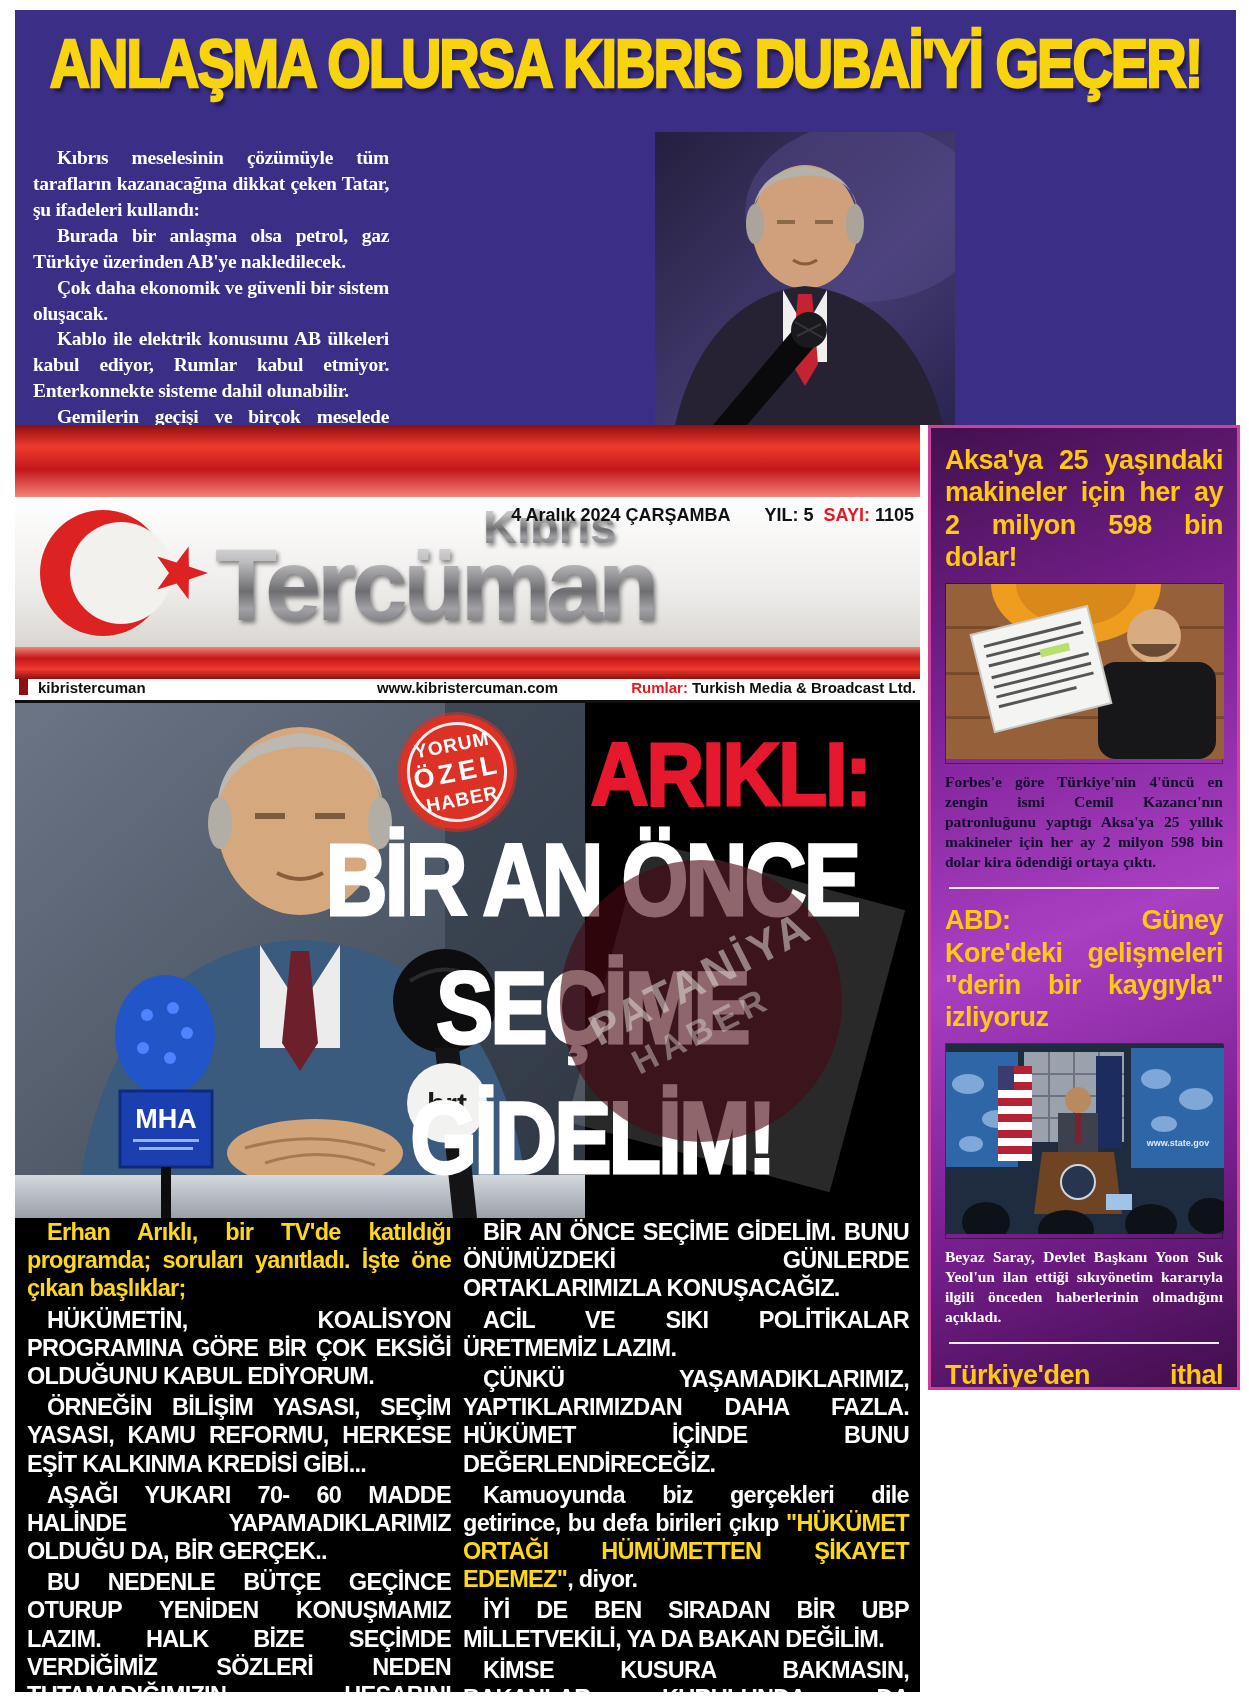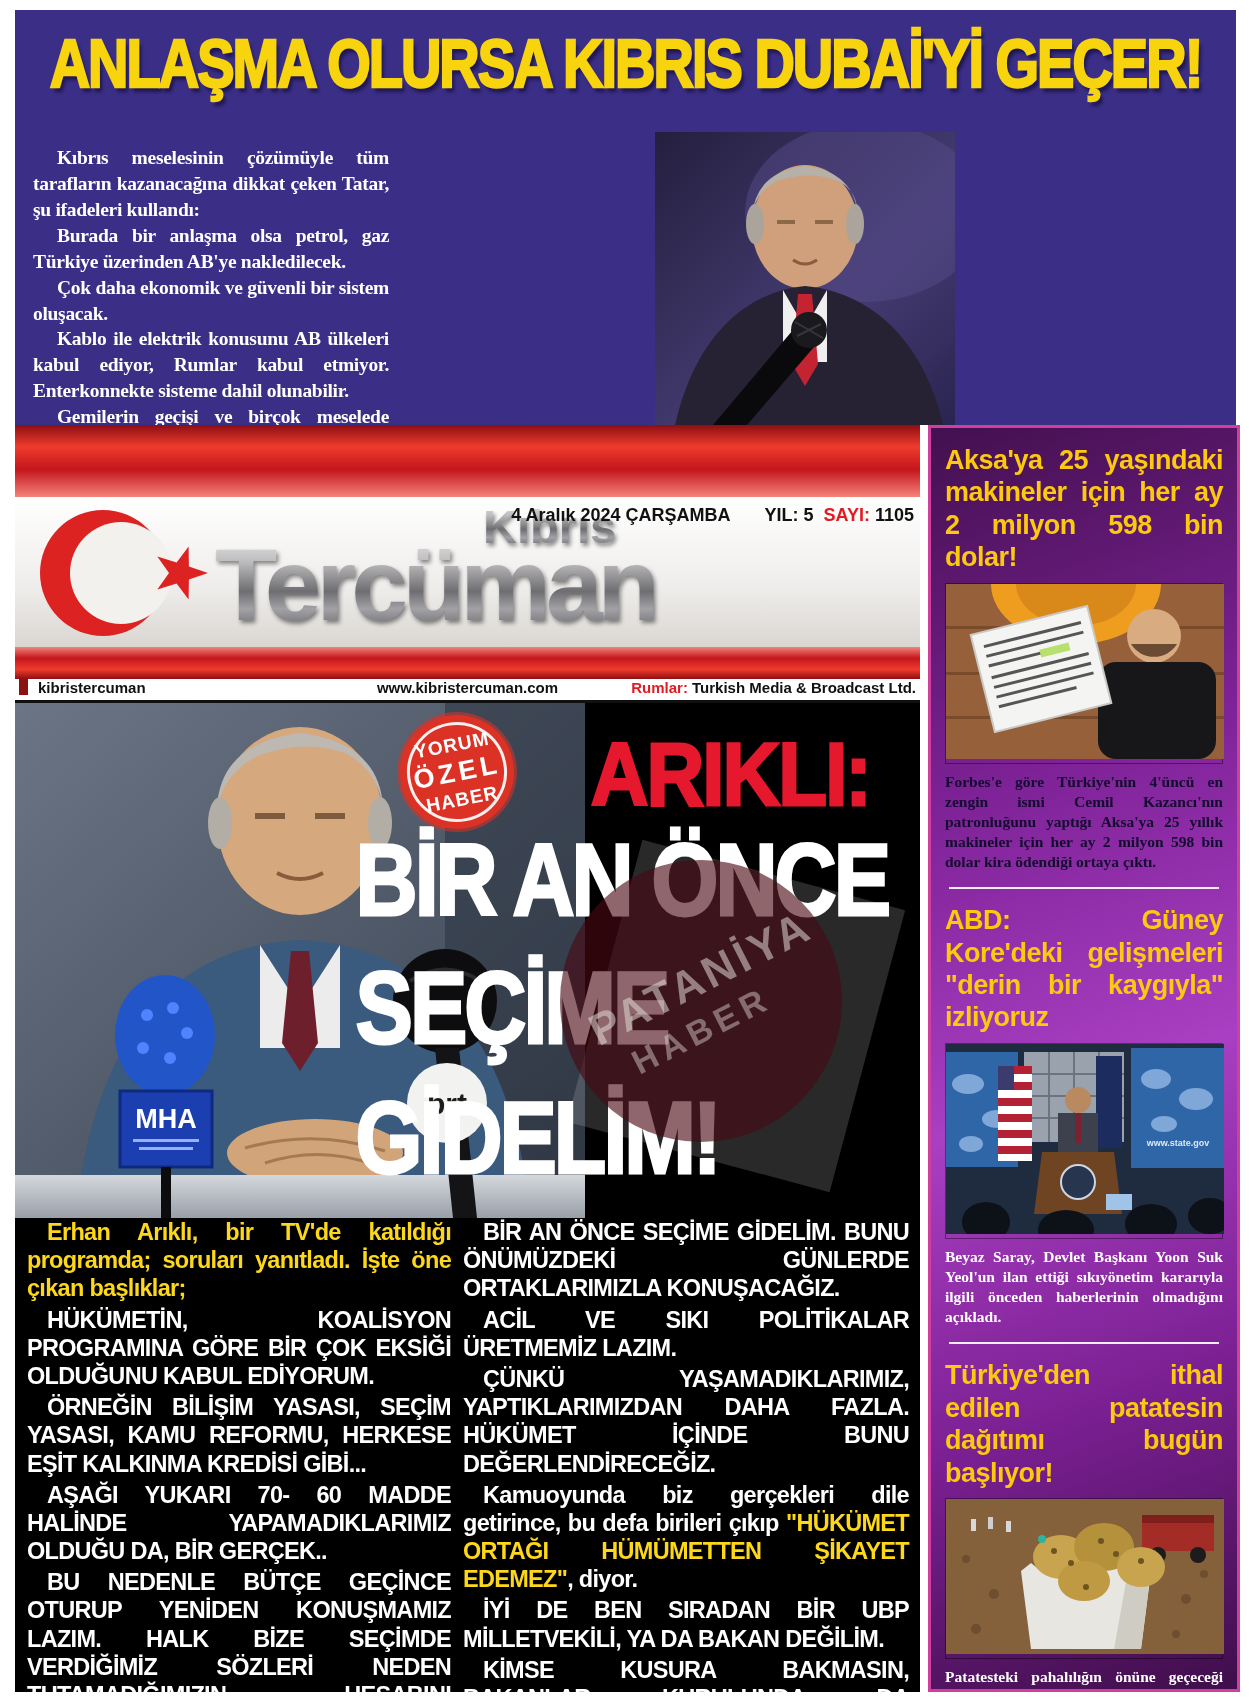--- a/index.html
+++ b/index.html
@@ -61,21 +61,21 @@
     display: flex; flex-direction: column; align-items: center; justify-content: center;
     color: #fff; font-weight: 700; box-shadow: 0 0 0 3px rgba(220,50,38,.55); }
   .stamp::before { content: ""; position: absolute; inset: 7px;
     border: 3px solid rgba(255,255,255,.92); border-radius: 50%; }
   .stamp .s1 { font-size: 19px; letter-spacing: 1px; }
   .stamp .s2 { font-size: 27px; letter-spacing: 4px; margin: 1px 0; }
   .stamp .s3 { font-size: 19px; letter-spacing: 1px; }
   .kicker { position: absolute; right: 50px; top: 20px; font-size: 80px; font-weight: 700;
     color: #e6182d; -webkit-text-stroke: 2.5px #e6182d; letter-spacing: -2px;
     transform: scaleY(1.12); transform-origin: top right; z-index: 3; }
-  .big-head { position: absolute; right: 32px; top: 126px; text-align: left; z-index: 3; }
+  .big-head { position: absolute; right: 62px; top: 126px; text-align: center; z-index: 3; }
   .big-head .line { font-size: 86px; font-weight: 700; color: #fff;
     -webkit-text-stroke: 2.5px #fff; letter-spacing: -3px; line-height: 1.0;
     transform: scaleY(1.18); transform-origin: top right; }
   .big-head .l2 { margin-top: 42px; }
   .big-head .l3 { margin-top: 44px; }
   .wm-band { position: absolute; left: 585px; top: 167px; width: 272px; height: 292px;
     background: rgba(188,188,193,.22); transform: rotate(15deg); z-index: 2; }
   .wm-circle { position: absolute; left: 545px; top: 157px; width: 282px; height: 282px;
     border-radius: 50%; background: rgba(72,8,18,.62); z-index: 5;
     display: flex; flex-direction: column; align-items: center; justify-content: center; }
@@ -85,21 +85,21 @@
     color: rgba(222,216,210,.45); letter-spacing: 6px; margin-top: 8px; }
   .ma-col { position: absolute; top: 515px; font-size: 23.5px; font-weight: 700;
     line-height: 1.2; letter-spacing: -0.7px; color: #fff; text-align: justify; z-index: 3; }
   .ma-col .para { text-indent: 20px; margin-bottom: 3px; }
   .ma-left { left: 12px; width: 424px; }
   .ma-right { left: 448px; width: 446px; }
   .yellow { color: #fdd71a; }
   .white { color: #ffffff; }
 
   
-  .sidebar { position: absolute; left: 928px; top: 425px; width: 312px; height: 1267px;
+  .sidebar { position: absolute; left: 928px; top: 425px; width: 312px; height: 965px;
     background: linear-gradient(160deg, #43104f 0%, #7e2297 28%, #a93fc2 52%, #7a1f92 76%, #3f0e4a 100%);
     border: 3px solid #ce3f9e; padding: 16px 14px 10px; overflow: hidden; }
   .sb-headline { font-size: 27px; font-weight: 700; color: #fcc90f; line-height: 1.2;
     letter-spacing: -0.5px; text-align: justify; }
   .sb-photo { width: 100%; margin: 9px 0 8px; border: 1px solid rgba(0,0,0,.4); font-weight: bold; }
   .sb-caption { font-family: "Liberation Serif", serif; font-weight: 700; font-size: 15.5px;
     line-height: 1.3; text-align: justify; }
   .cap-dark { color: #140a30; }
   .cap-light { color: #ffffff; }
   .sb-sep { border-top: 2px solid #f0eef2; margin: 15px 4px; }

